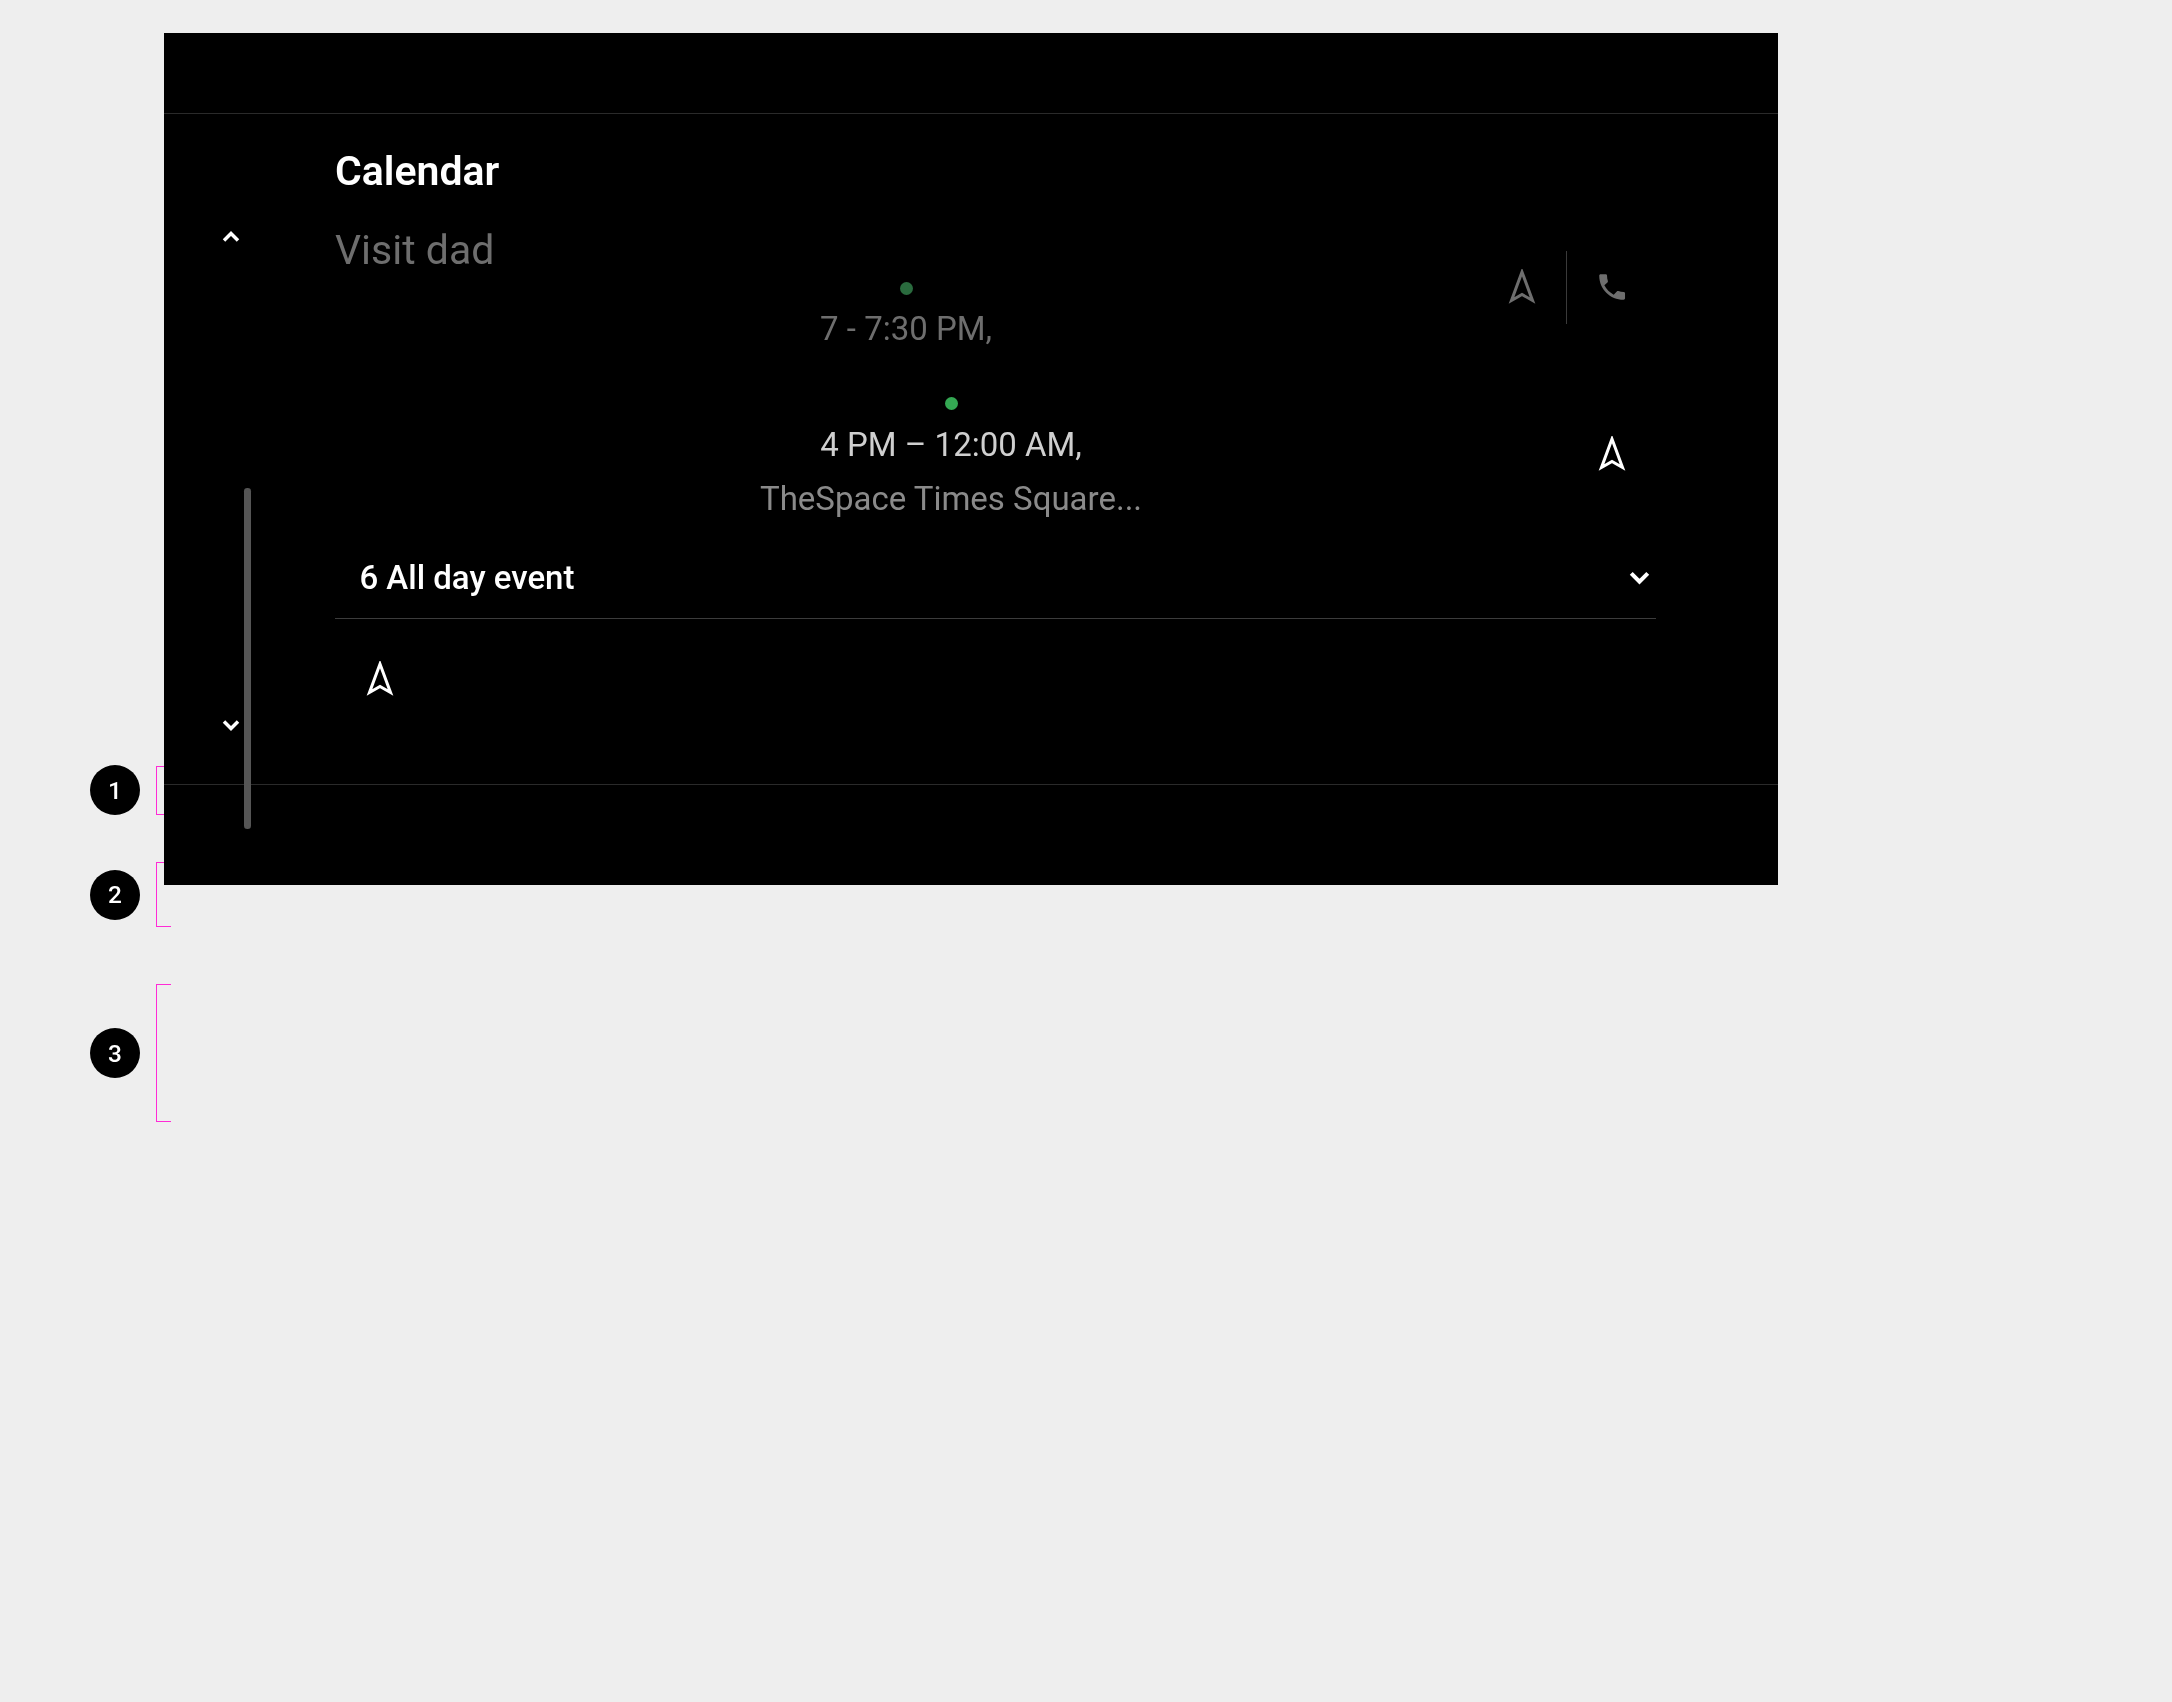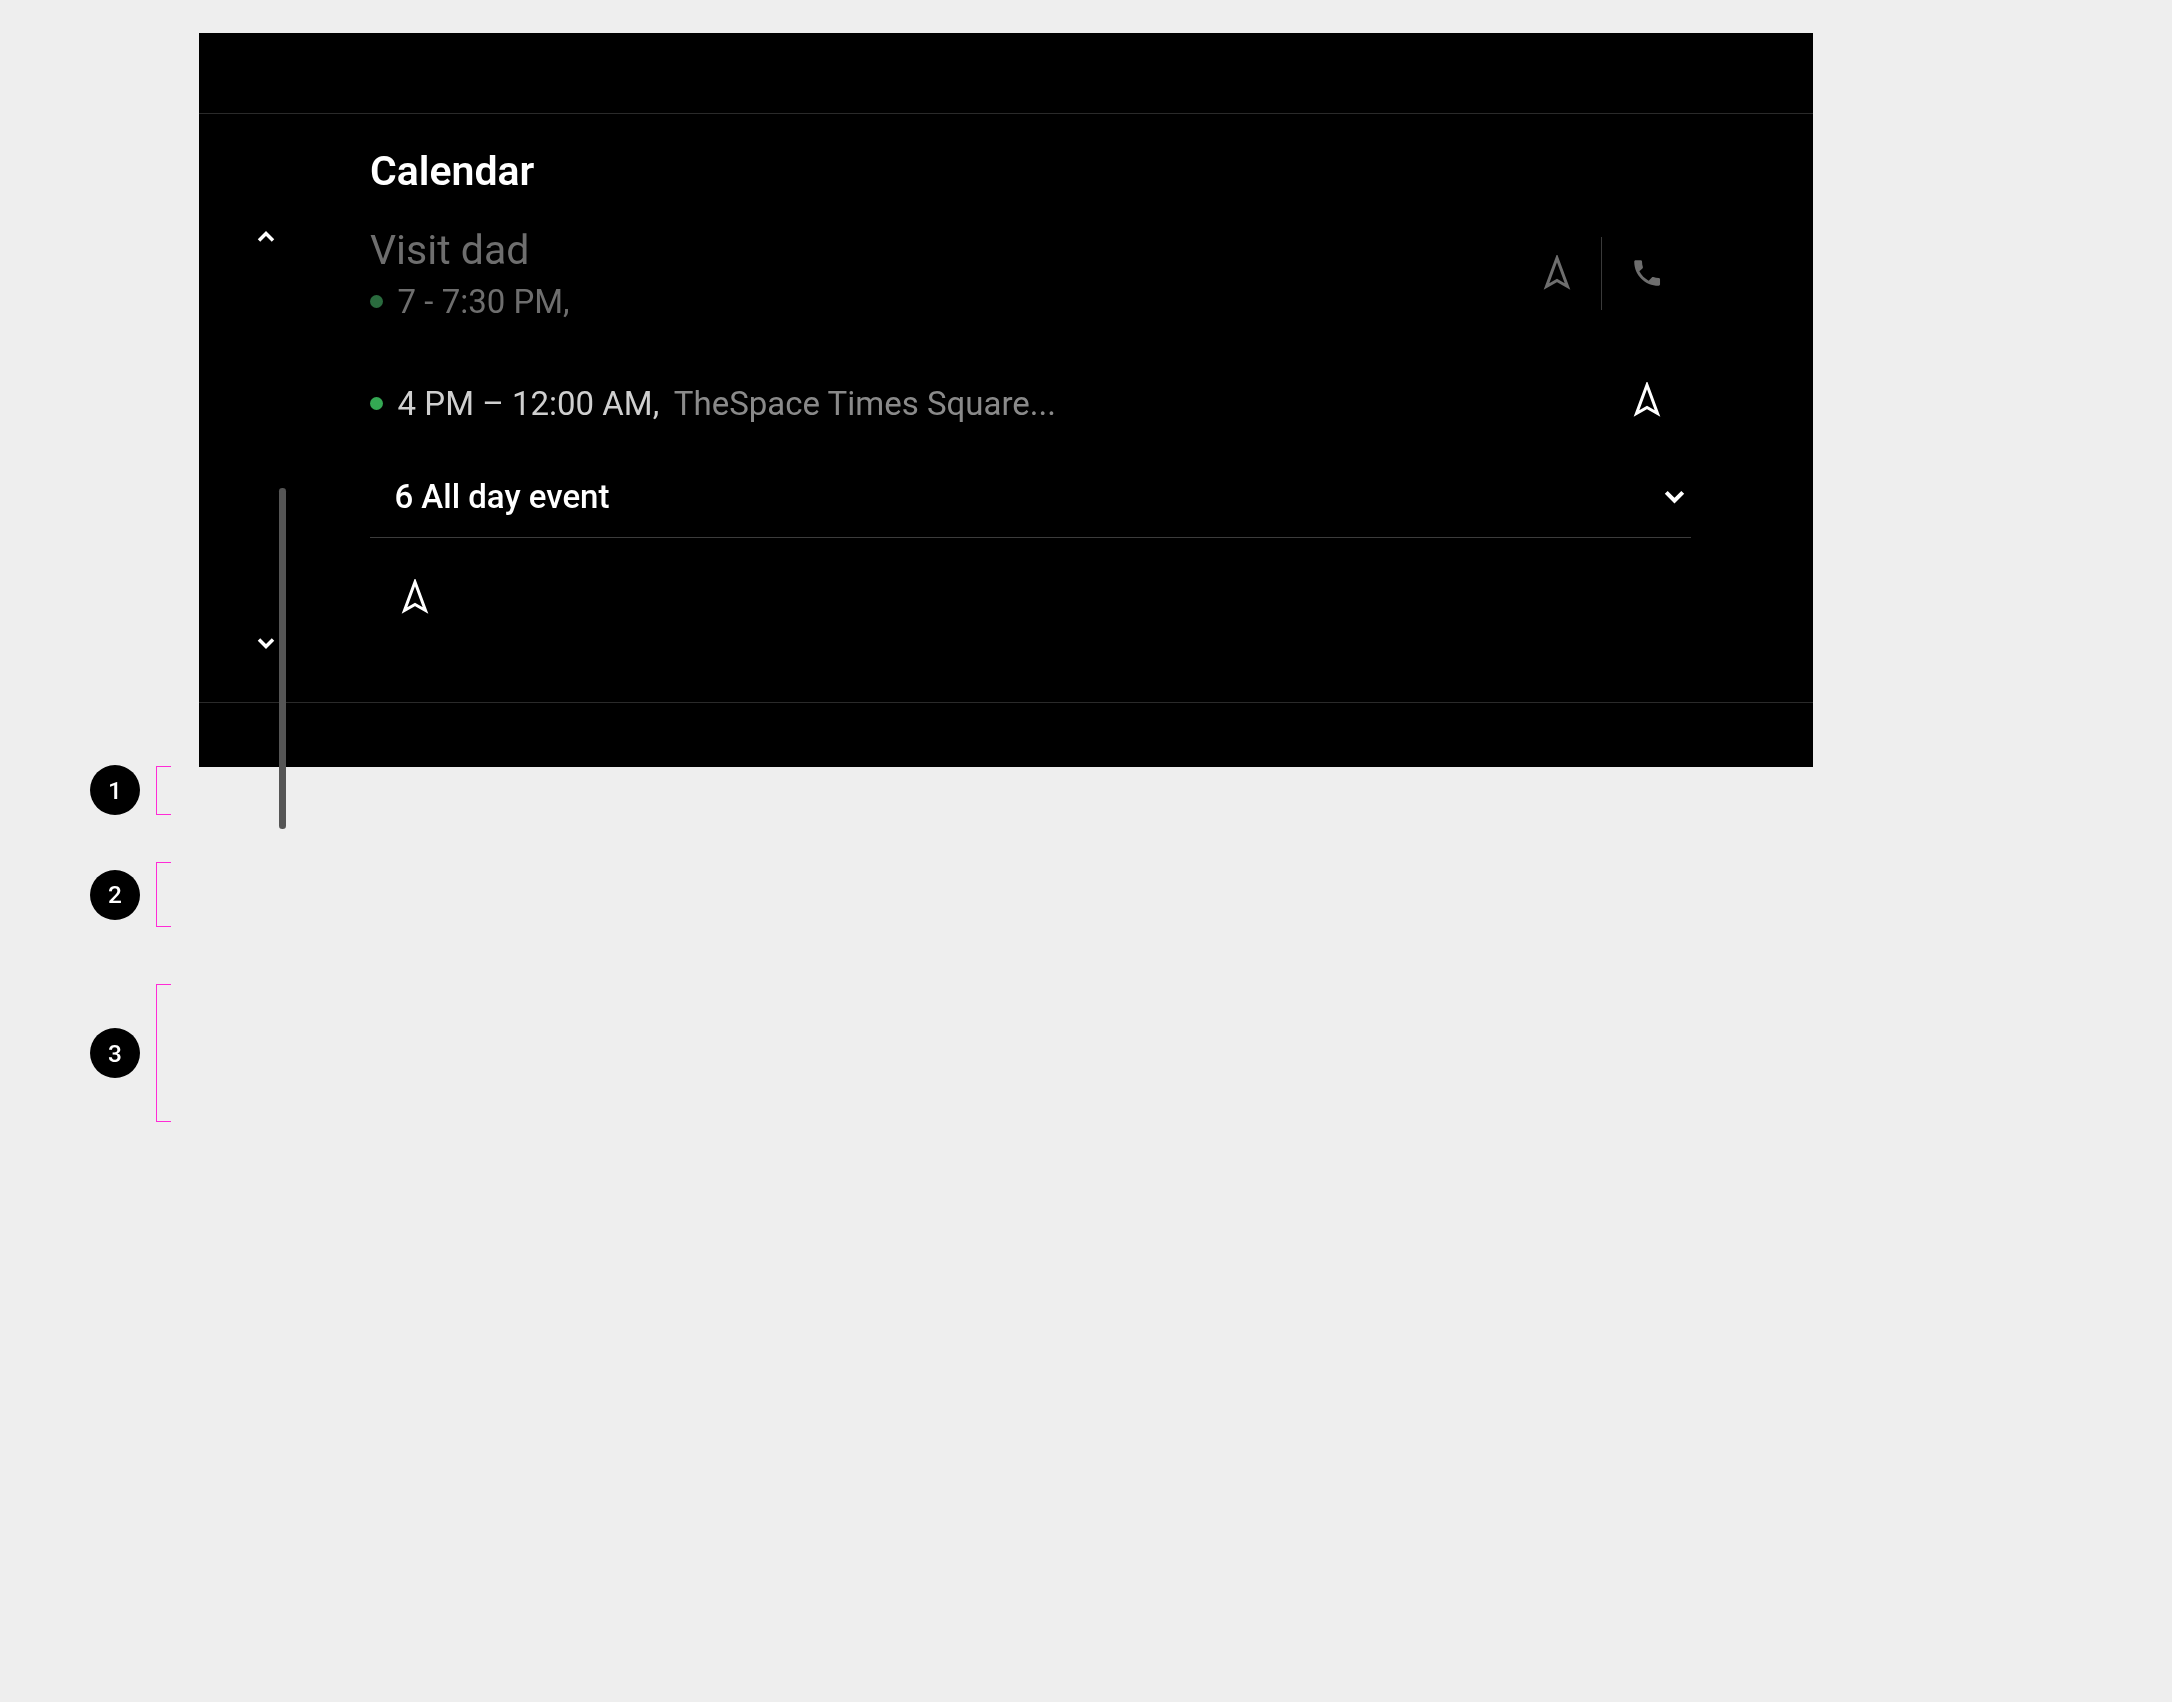--- a/index.html
+++ b/index.html
@@ -14,24 +14,24 @@
   }
   .stage {
     position: relative;
     width: 1992px;
     max-width: 100%;
   }
   .device {
     background: #000;
     color: #fff;
     position: relative;
-    margin-left: 109px;
+    margin-left: 74px;
     width: 1614px;
     max-width: calc(100% - 154px);
-    padding-bottom: 64px;
+    padding-bottom: 100px;
   }
   .topbar {
     height: 81px;
     border-bottom: 0.8px solid #2a2a2a;
   }
   .app-title {
     font-size: 41px;
     font-weight: 600;
     color: #fff;
     padding: 33px 0 8.1px 171px;
@@ -64,21 +64,21 @@
   .event {
     display: flex;
     align-items: center;
     padding: 23px 0 19.5px 0;
     justify-content: space-between;
   }
   .event.dim .ev-title { color: #6e6e6e; }
   .event.dim .ev-sub { color: #5a5a5a; }
   .event .ev-text { flex: 1 1 auto; min-width: 0; }
   .ev-title { font-size: 41px; font-weight: 400; color: #fff; line-height: 1.2; }
-  .ev-sub { font-size: 33px; color: #989898; margin-top: 6.5px; display: flex; align-items: center; gap: 14.6px; }
+  .ev-sub { font-size: 33px; color: #989898; margin-top: 6.5px; display: flex; align-items: center; gap: 14.6px; flex-direction: column; }
   .dot { width: 13px; height: 13px; border-radius: 50%; background: #34a853; display: inline-block; flex: 0 0 13px; }
   .event.dim .dot { background: #2a6b3e; }
   .ev-time { color: #cfcfcf; }
   .event.dim .ev-time { color: #6e6e6e; }
   .ev-loc { color: #8a8a8a; }
   .event.dim .ev-loc { color: #5a5a5a; }
   .actions { display: flex; align-items: center; gap: 0; }
   .action-btn {
     width: 89px; height: 73px;
     display: flex; align-items: center; justify-content: center;

